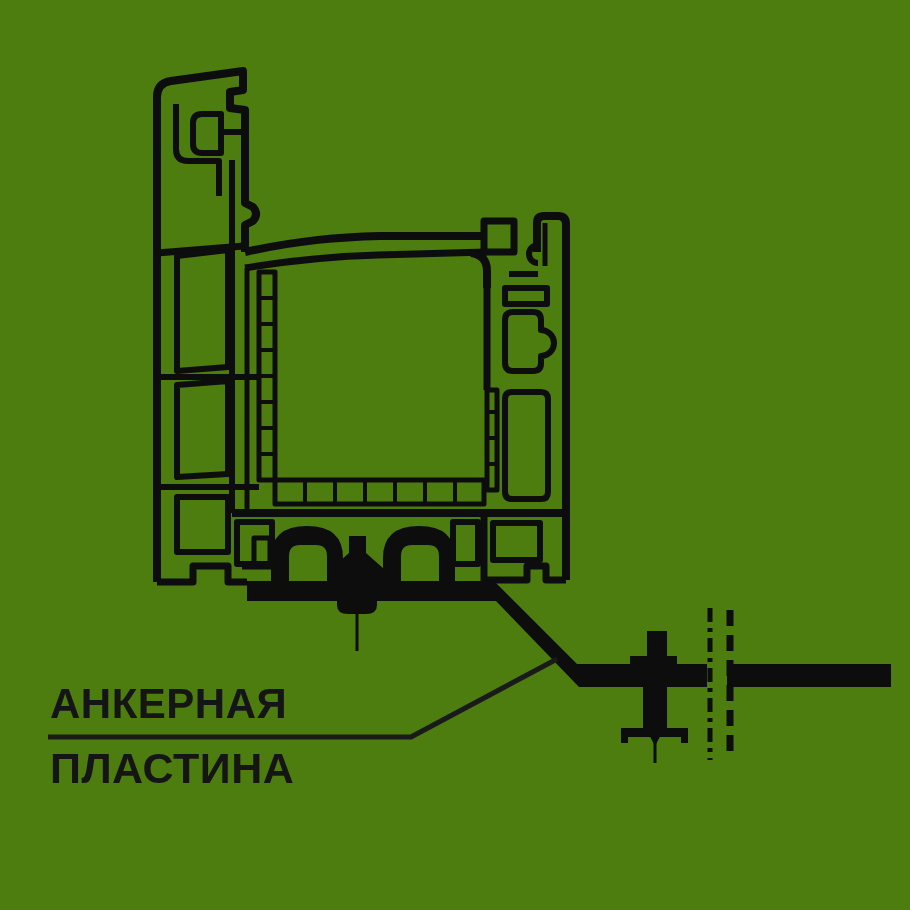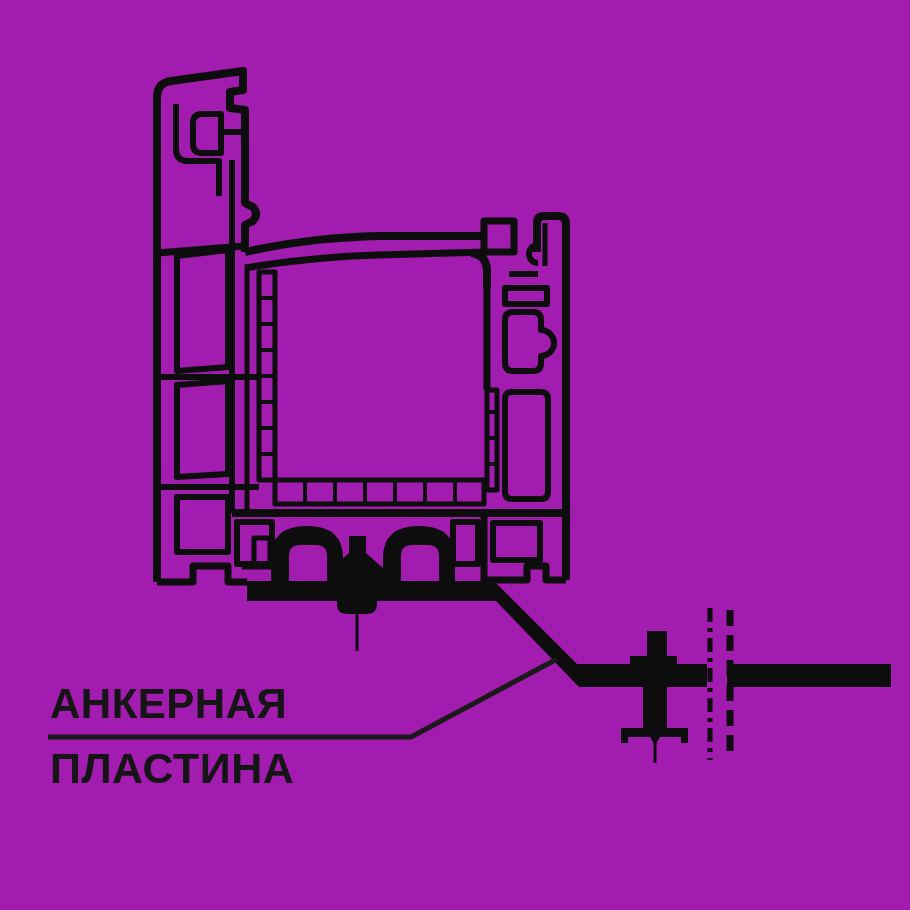--- a/index.html
+++ b/index.html
@@ -4,21 +4,21 @@
 <style>
   html, body {
     margin: 0;
     padding: 0;
     background: #ffffff;
   }
   .canvas {
     position: relative;
     width: 910px;
     height: 910px;
-    background: #a21caf;
+    background: #4d7c0f;
     overflow: hidden;
     font-family: "Liberation Sans", sans-serif;
   }
   svg { display: block; }
   .label-text {
     font-family: "Liberation Sans", "DejaVu Sans", sans-serif;
     font-weight: 700;
     fill: #151515;
     letter-spacing: 0.5px;
   }

